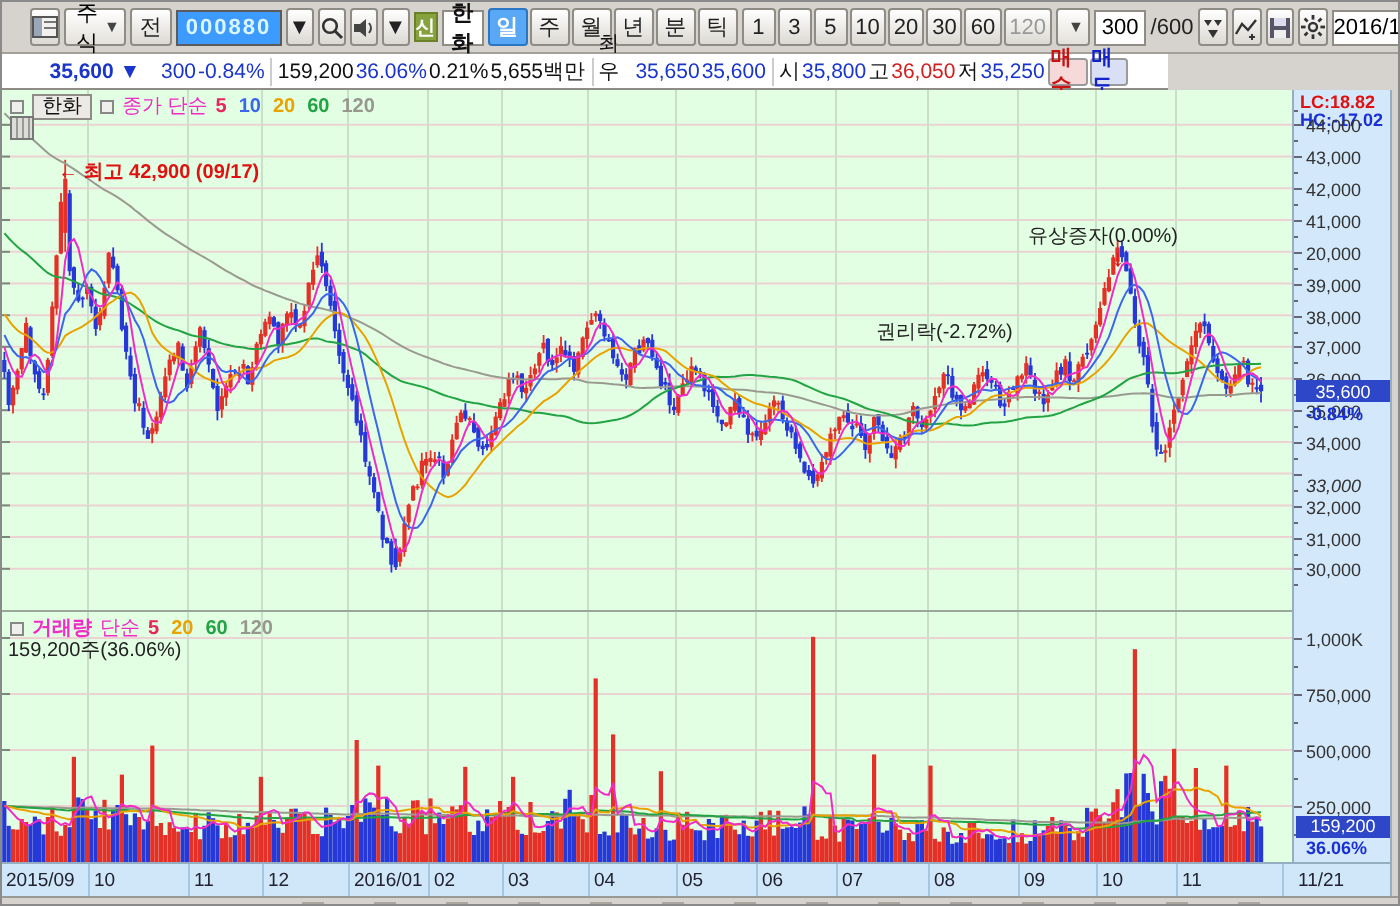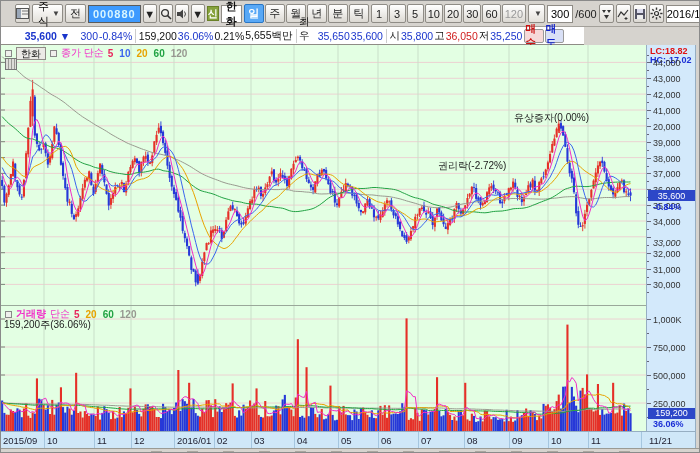--- a/index.html
+++ b/index.html
@@ -1158,20 +1158,21 @@
     <span id="pricePeriods" style="display:flex;gap:6px;font-weight:bold">
         <span class="p0">5</span>
         <span class="p1">10</span>
         <span class="p2">20</span>
         <span class="p3">60</span>
         <span class="p4">120</span>
       </span>
   </div>
   <div id="toolicon"></div>
 
+  <div id="annoHigh" class="anno"><span>←</span> <span>최고 42,900 (09/17)</span></div>
   <div id="annoRights" class="anno">권리락(-2.72%)</div>
   <div id="annoIssue" class="anno">유상증자(0.00%)</div>
   <div id="annoArrow" class="anno">↓</div>
 
   <div id="legend2" class="legend">
     <span class="chk"></span>
     <span class="magenta" style="font-weight:bold">거래량</span>
     <span class="magenta">단순</span>
     <span id="volPeriods" style="display:flex;gap:6px;font-weight:bold">
         <span class="p0">5</span>

